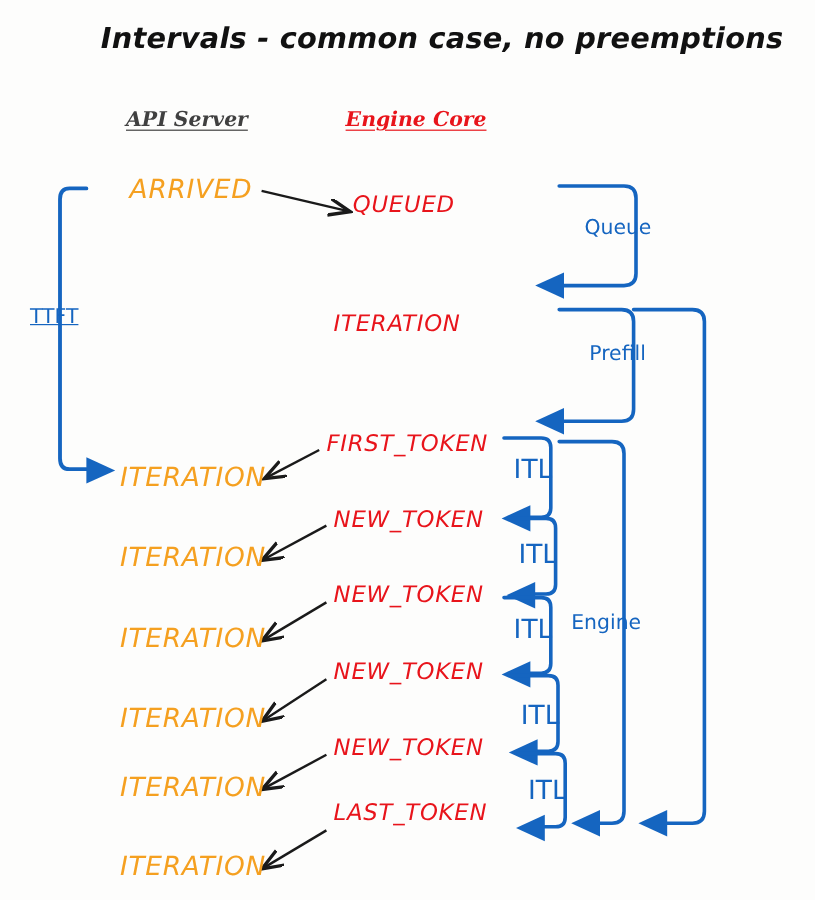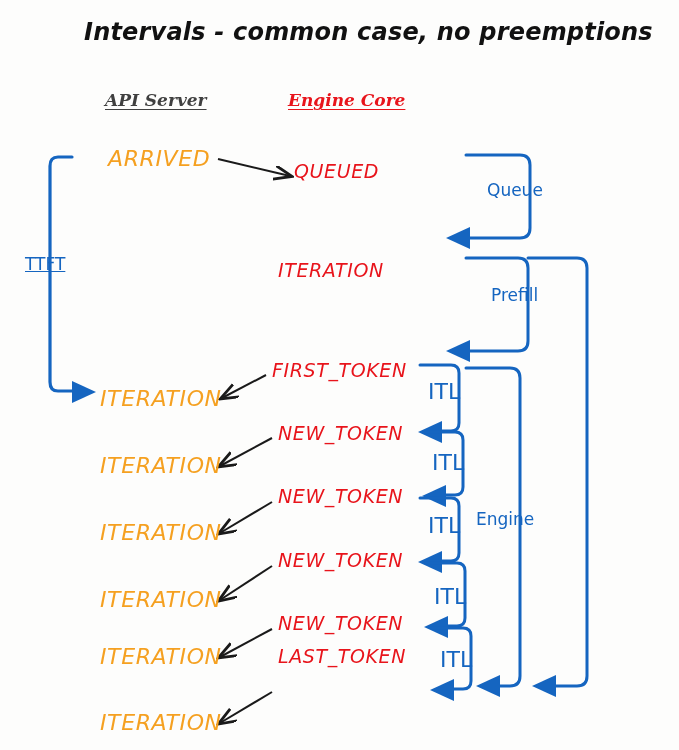--- a/index.html
+++ b/index.html
@@ -171,21 +171,21 @@
   <div class="txt state-orange" style="left:100px; top:646px;">ITERATION</div>
   <div class="txt state-orange" style="left:100px; top:712px;">ITERATION</div>
 
   <div class="txt state-red" style="left:294px; top:162px;">QUEUED</div>
   <div class="txt state-red" style="left:278px; top:261px;">ITERATION</div>
   <div class="txt state-red" style="left:272px; top:361px;">FIRST_TOKEN</div>
   <div class="txt state-red" style="left:278px; top:424px;">NEW_TOKEN</div>
   <div class="txt state-red" style="left:278px; top:487px;">NEW_TOKEN</div>
   <div class="txt state-red" style="left:278px; top:551px;">NEW_TOKEN</div>
   <div class="txt state-red" style="left:278px; top:614px;">NEW_TOKEN</div>
-  <div class="txt state-red" style="left:278px; top:647px;">LAST_TOKEN</div>
+  <div class="txt state-red" style="left:278px; top:668px;">LAST_TOKEN</div>
 
   <div class="txt blue-label" style="left:25px; top:256px;text-decoration:underline;">TTFT</div>
   <div class="txt blue-label" style="left:487px; top:182px;">Queue</div>
   <div class="txt blue-label" style="left:491px; top:287px;">Prefill</div>
   <div class="txt blue-label" style="left:476px; top:511px;">Engine</div>
 
   <div class="txt blue-label small" style="left:428px; top:381px;">ITL</div>
   <div class="txt blue-label small" style="left:432px; top:452px;">ITL</div>
   <div class="txt blue-label small" style="left:428px; top:515px;">ITL</div>
   <div class="txt blue-label small" style="left:434px; top:586px;">ITL</div>

